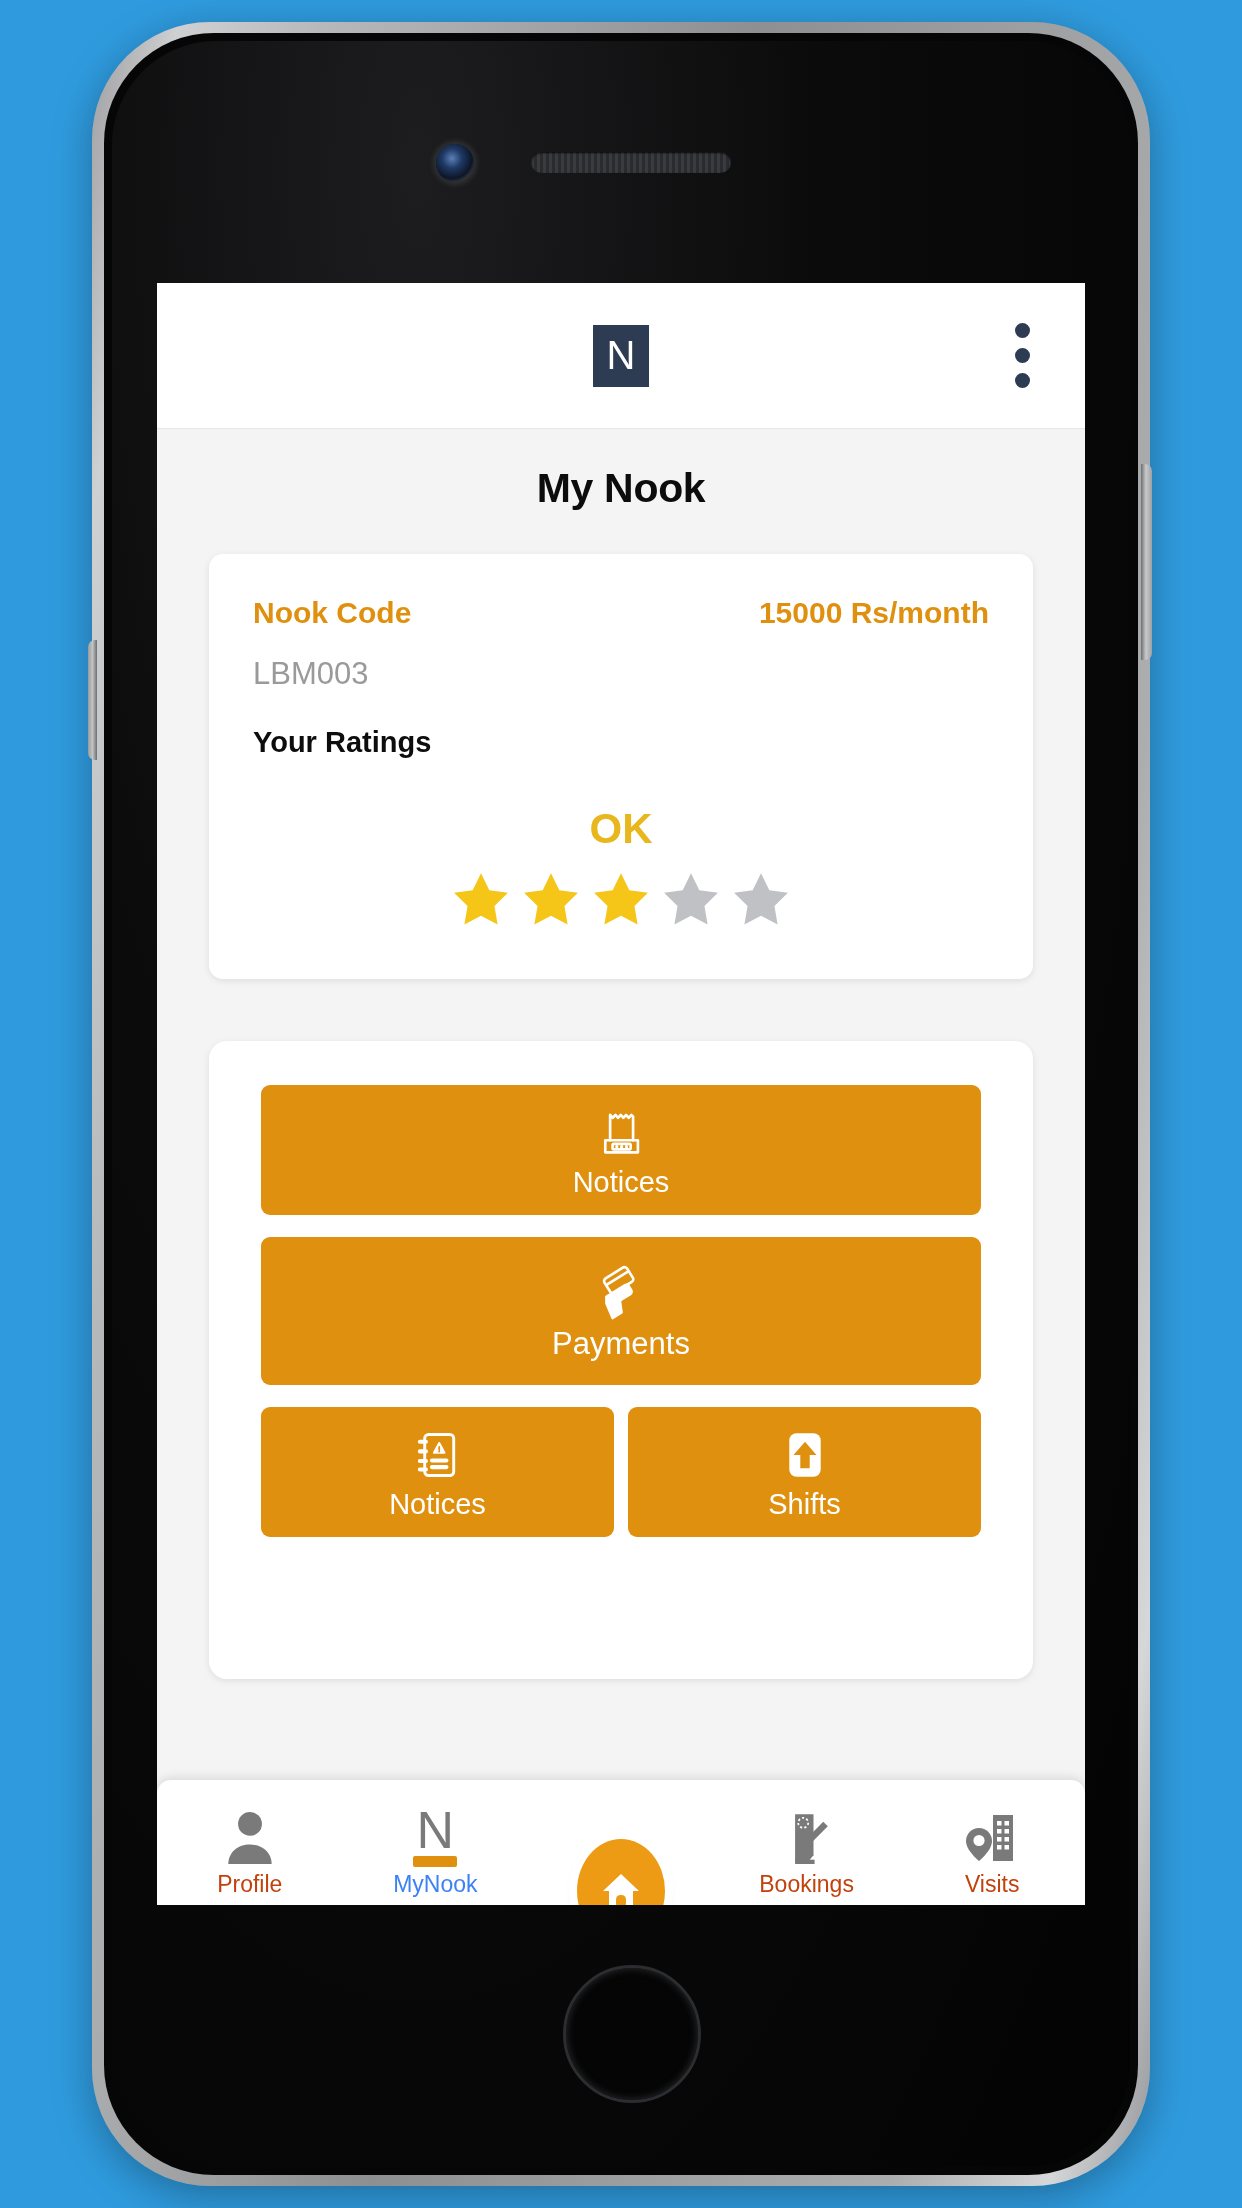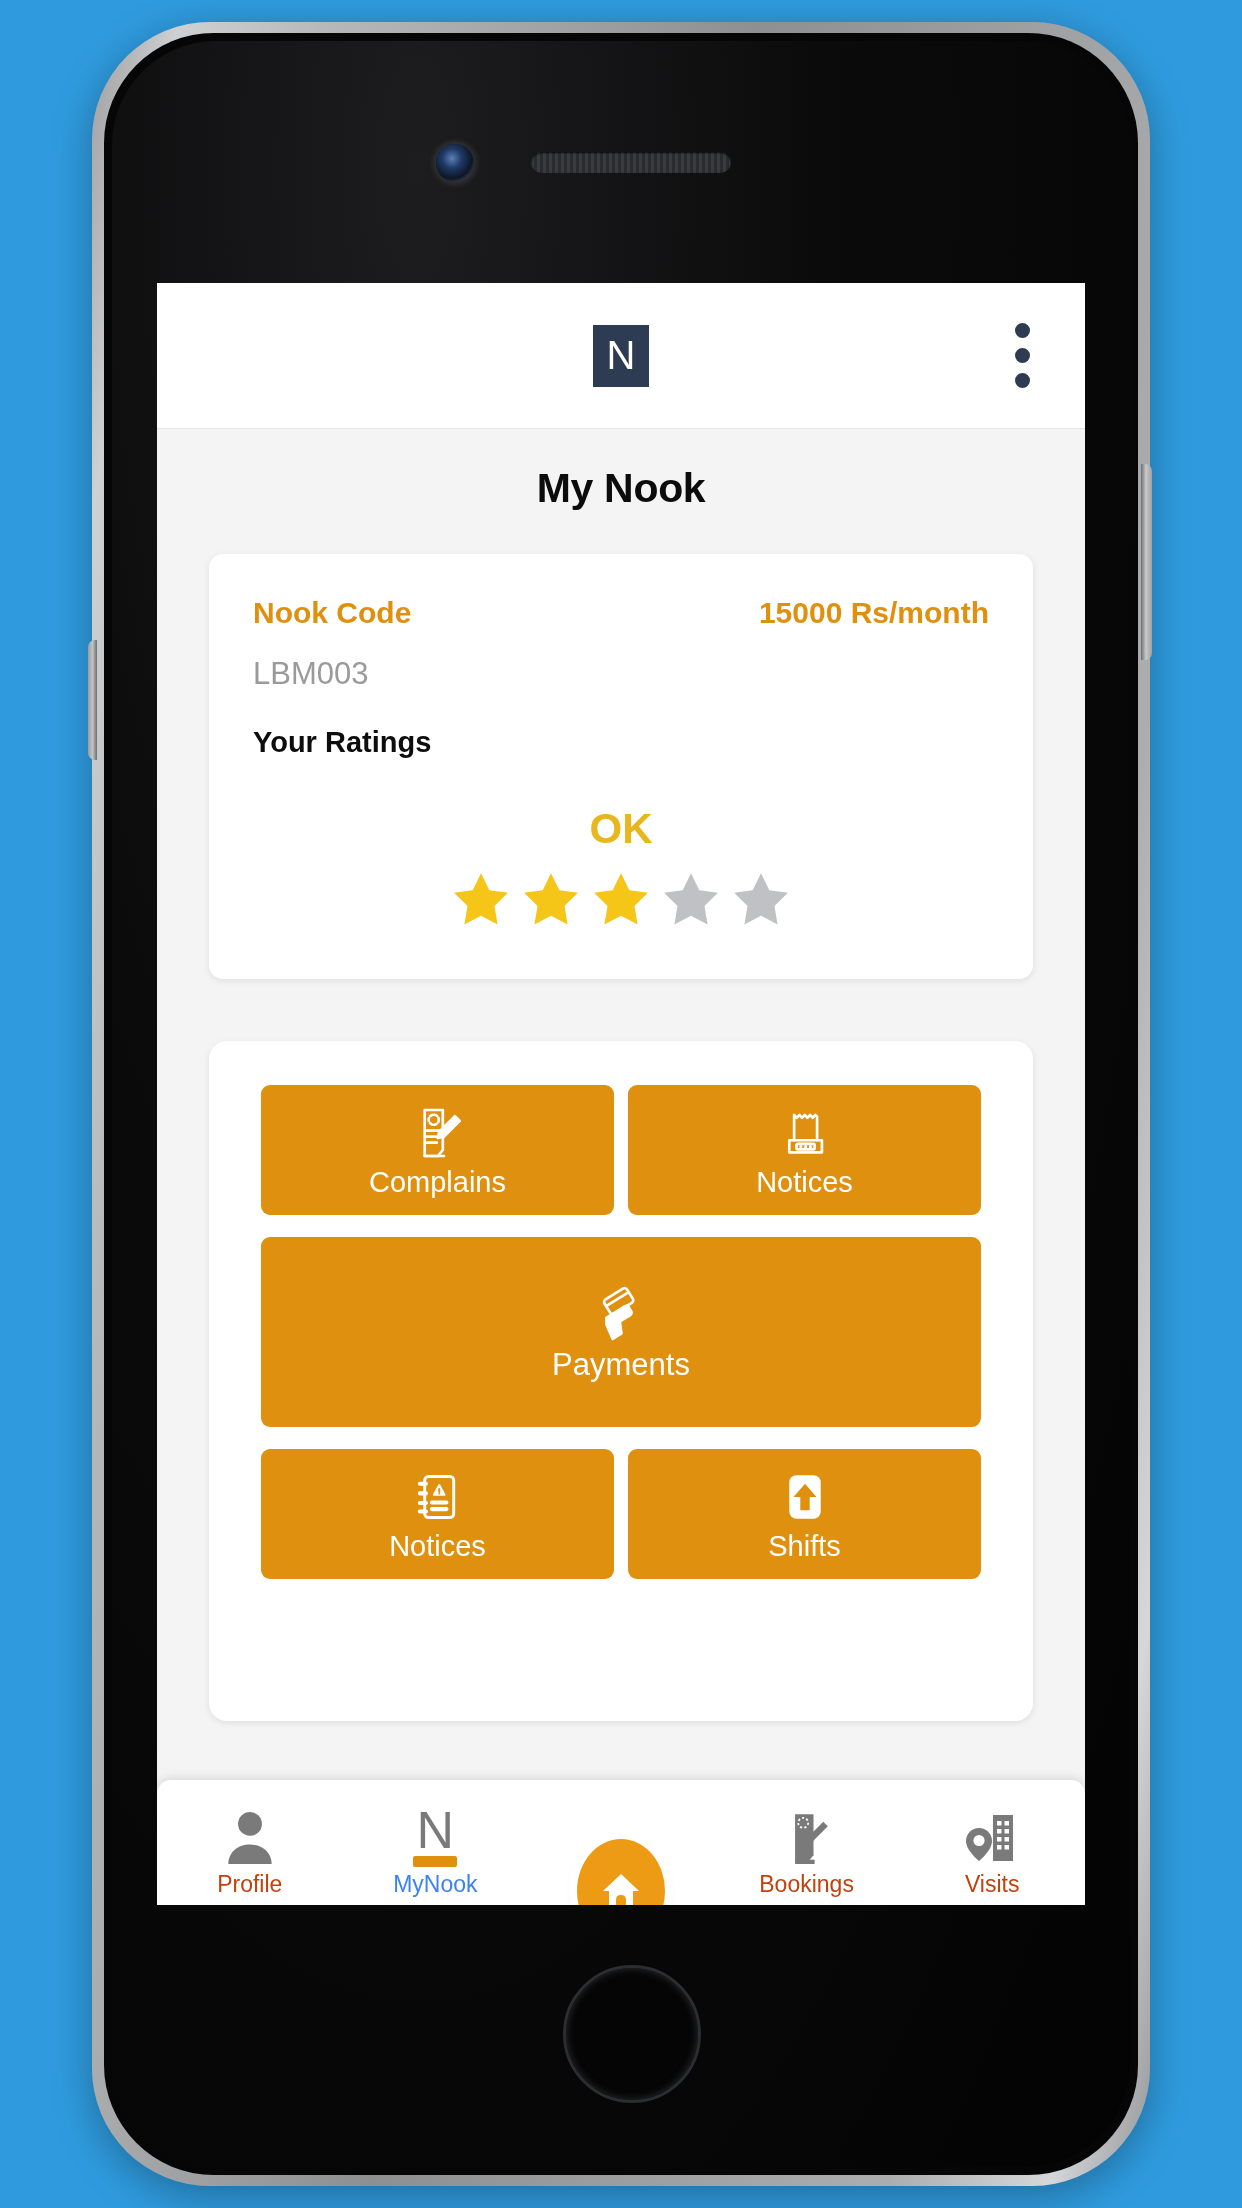--- a/index.html
+++ b/index.html
@@ -197,21 +197,21 @@
     border-radius: 9px;
     height: 130px;
     display: flex;
     flex-direction: column;
     align-items: center;
     justify-content: center;
     gap: 6px;
     cursor: pointer;
     border: none;
   }
-  .act-btn.wide { flex: 1 1 100%; height: 190px; }
+  .act-btn.wide { flex: 1 1 100%; height: 148px; }
   .act-btn svg { display: block; }
   .act-label {
     color: #ffffff;
     font-size: 29px;
     font-weight: 400;
     line-height: 1;
   }
   .act-btn.wide .act-label { font-size: 31px; }
 
   
@@ -341,32 +341,20 @@
     <path d="M12 2.3l3.02 6.12 6.76.98-4.89 4.77 1.15 6.73L12 17.73l-6.04 3.17 1.15-6.73L2.22 9.4l6.76-.98z" fill="#bfc1c4"></path>
           </svg>
         </div>
     </div>
 
     <div class="card card-actions">
         <div class="act-row">
           <div class="act-btn">
         <span class="act-icon">
               <svg width="58" height="58" viewBox="0 0 48 48" fill="none" stroke="#fff" stroke-width="2.2" stroke-linecap="round" stroke-linejoin="round">
-      <path d="M13 5h15v33l-4 5H13z" fill="none"></path>
-      <path d="M13 43h16"></path>
-      <circle cx="20.5" cy="13" r="4.2" stroke-dasharray="2 2"></circle>
-      <path d="M15 22h10M15 27h11M15 32h8"></path>
-      <path d="M38 10l4 4-13 13-5.2 1.2L25 23z" fill="#fff" stroke="#fff"></path>
-    </svg>
-            </span>
-        <span class="act-label">Complains</span>
-      </div>
-          <div class="act-btn">
-        <span class="act-icon">
-              <svg width="58" height="58" viewBox="0 0 48 48" fill="none" stroke="#fff" stroke-width="2.2" stroke-linecap="round" stroke-linejoin="round">
       <path d="M15 30V9l2.2 2.4L19.4 9l2.2 2.4L23.8 9 26 11.4 28.2 9l2.2 2.4L32.6 9 34 10.4V30"></path>
       <path d="M11 30h27v10H11z"></path>
       <rect x="17" y="33" width="15" height="4.5" rx="1"></rect>
       <path d="M20.5 35.3h.1M24.5 35.3h.1M28.5 35.3h.1" stroke-width="2.6"></path>
     </svg>
             </span>
         <span class="act-label">Notices</span>
       </div>
         </div>
         <div class="act-row">

